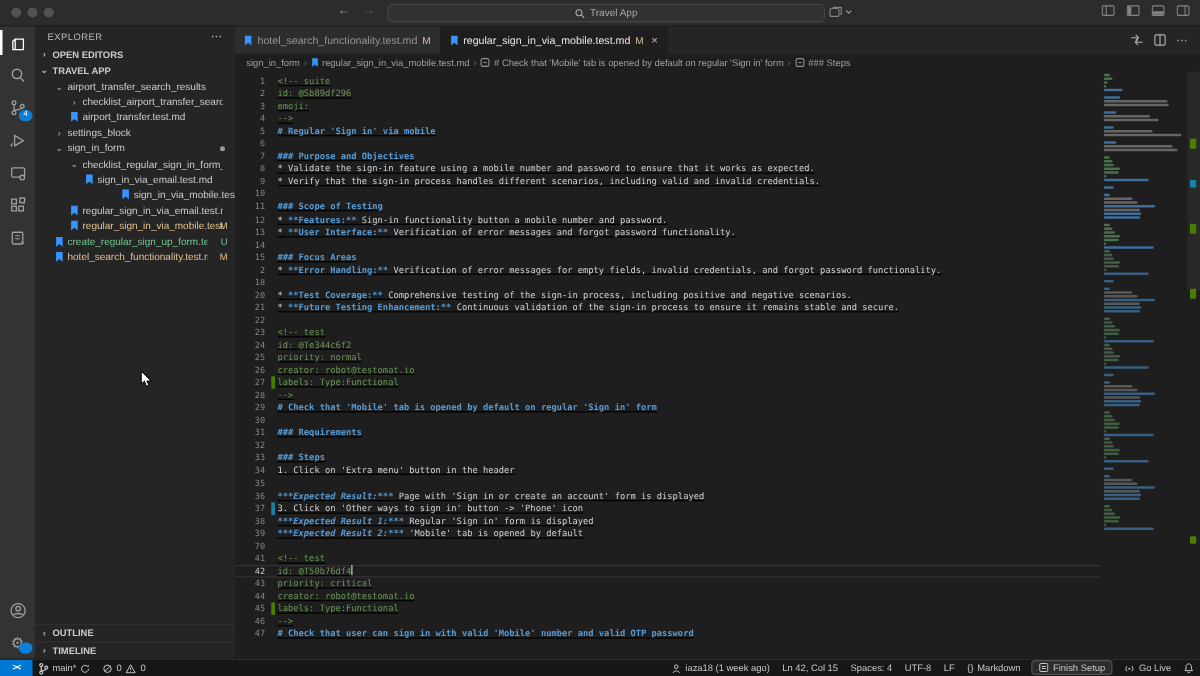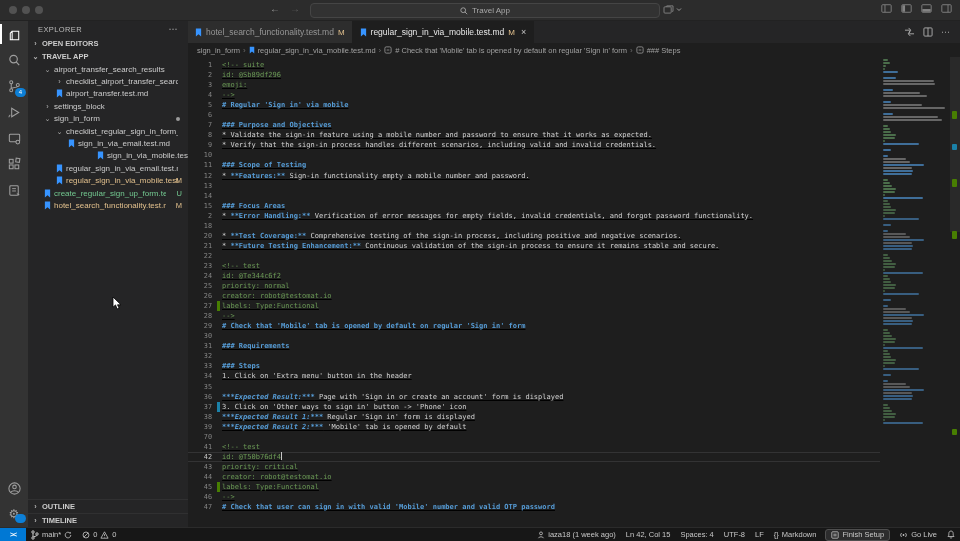--- a/index.html
+++ b/index.html
@@ -79,21 +79,21 @@
   .ruler{width:10px;flex:none;position:relative;}
   .rslider{position:absolute;right:0;top:0;width:10px;height:175px;background:rgba(120,120,120,.12);}
   .rm{position:absolute;left:2px;width:5px;border-radius:1px;}
   .rm.g{background:#487e02;}
   .rm.b{background:#1b81a8;}
 
   
   .statusbar{height:13px;flex:none;background:#171717;border-top:1px solid #2b2b2b;display:flex;align-items:center;font-size:7.5px;color:#c8c8c8;overflow:hidden;}
   .sbi{height:100%;display:flex;align-items:center;gap:3px;padding:0 5px;flex:none;}
   .sbi.remote{background:#0078d4;color:#fff;width:16px;justify-content:center;font-weight:bold;font-size:7px;letter-spacing:-1px;}
-  .sb-right{margin-left:auto;display:flex;height:100%;align-items:center;}
+  .sb-right{margin-left:auto;display:flex;height:100%;align-items:flex-start;}
   .sbi.finish{background:#2c2c2d;border:1px solid #4f4f4f;border-radius:3px;height:10px;margin:0 4px;padding:0 5px;}
   svg{display:block;}
 
   
   .mouse{position:absolute;left:112px;top:296px;z-index:50;pointer-events:none;}
 </style>
 </head>
 <body>
 
 <div class="window">
@@ -369,22 +369,22 @@
             <div class="cline"><span class="ln">2</span><span class="gut"></span><span class="ctext"><span class="sg-cm">id: @Sb89df296</span></span></div>
             <div class="cline"><span class="ln">3</span><span class="gut"></span><span class="ctext"><span class="sg-cm">emoji:</span></span></div>
             <div class="cline"><span class="ln">4</span><span class="gut"></span><span class="ctext"><span class="sg-cm">--&gt;</span></span></div>
             <div class="cline"><span class="ln">5</span><span class="gut"></span><span class="ctext"><span class="sg-h"># Regular 'Sign in' via mobile</span></span></div>
             <div class="cline"><span class="ln">6</span><span class="gut"></span><span class="ctext"></span></div>
             <div class="cline"><span class="ln">7</span><span class="gut"></span><span class="ctext"><span class="sg-h">### Purpose and Objectives</span></span></div>
             <div class="cline"><span class="ln">8</span><span class="gut"></span><span class="ctext"><span class="sg-t">* Validate the sign-in feature using a mobile number and password to ensure that it works as expected.</span></span></div>
             <div class="cline"><span class="ln">9</span><span class="gut"></span><span class="ctext"><span class="sg-t">* Verify that the sign-in process handles different scenarios, including valid and invalid credentials.</span></span></div>
             <div class="cline"><span class="ln">10</span><span class="gut"></span><span class="ctext"></span></div>
             <div class="cline"><span class="ln">11</span><span class="gut"></span><span class="ctext"><span class="sg-h">### Scope of Testing</span></span></div>
-            <div class="cline"><span class="ln">12</span><span class="gut"></span><span class="ctext"><span class="sg-t">* </span><span class="sg-b">**Features:**</span><span class="sg-t"> Sign-in functionality empty a mobile number and password.</span></span></div>
-            <div class="cline"><span class="ln">13</span><span class="gut"></span></div>
+            <div class="cline"><span class="ln">12</span><span class="gut"></span><span class="ctext"><span class="sg-t">* </span><span class="sg-b">**Features:**</span><span class="sg-t"> Sign-in functionality button a mobile number and password.</span></span></div>
+            <div class="cline"><span class="ln">13</span><span class="gut"></span><span class="ctext"><span class="sg-t">* </span><span class="sg-b">**User Interface:**</span><span class="sg-t"> Verification of error messages and forgot password functionality.</span></span></div>
             <div class="cline"><span class="ln">14</span><span class="gut"></span><span class="ctext"></span></div>
             <div class="cline"><span class="ln">15</span><span class="gut"></span><span class="ctext"><span class="sg-h">### Focus Areas</span></span></div>
             <div class="cline"><span class="ln">2</span><span class="gut"></span><span class="ctext"><span class="sg-t">* </span><span class="sg-b">**Error Handling:**</span><span class="sg-t"> Verification of error messages for empty fields, invalid credentials, and forgot password functionality.</span></span></div>
             <div class="cline"><span class="ln">18</span><span class="gut"></span><span class="ctext"></span></div>
             <div class="cline"><span class="ln">20</span><span class="gut"></span><span class="ctext"><span class="sg-t">* </span><span class="sg-b">**Test Coverage:**</span><span class="sg-t"> Comprehensive testing of the sign-in process, including positive and negative scenarios.</span></span></div>
             <div class="cline"><span class="ln">21</span><span class="gut"></span><span class="ctext"><span class="sg-t">* </span><span class="sg-b">**Future Testing Enhancement:**</span><span class="sg-t"> Continuous validation of the sign-in process to ensure it remains stable and secure.</span></span></div>
             <div class="cline"><span class="ln">22</span><span class="gut"></span><span class="ctext"></span></div>
             <div class="cline"><span class="ln">23</span><span class="gut"></span><span class="ctext"><span class="sg-cm">&lt;!-- test</span></span></div>
             <div class="cline"><span class="ln">24</span><span class="gut"></span><span class="ctext"><span class="sg-cm">id: @Te344c6f2</span></span></div>
             <div class="cline"><span class="ln">25</span><span class="gut"></span><span class="ctext"><span class="sg-cm">priority: normal</span></span></div>

